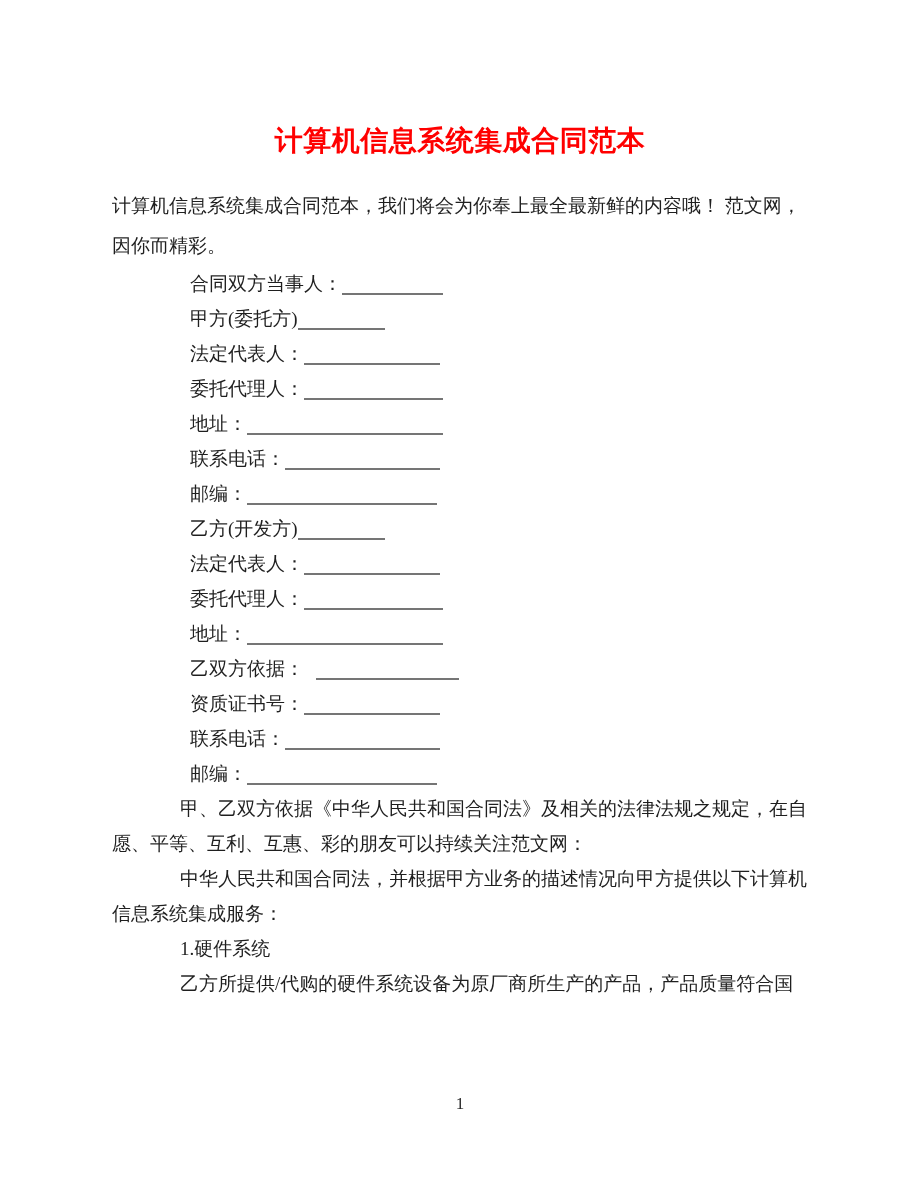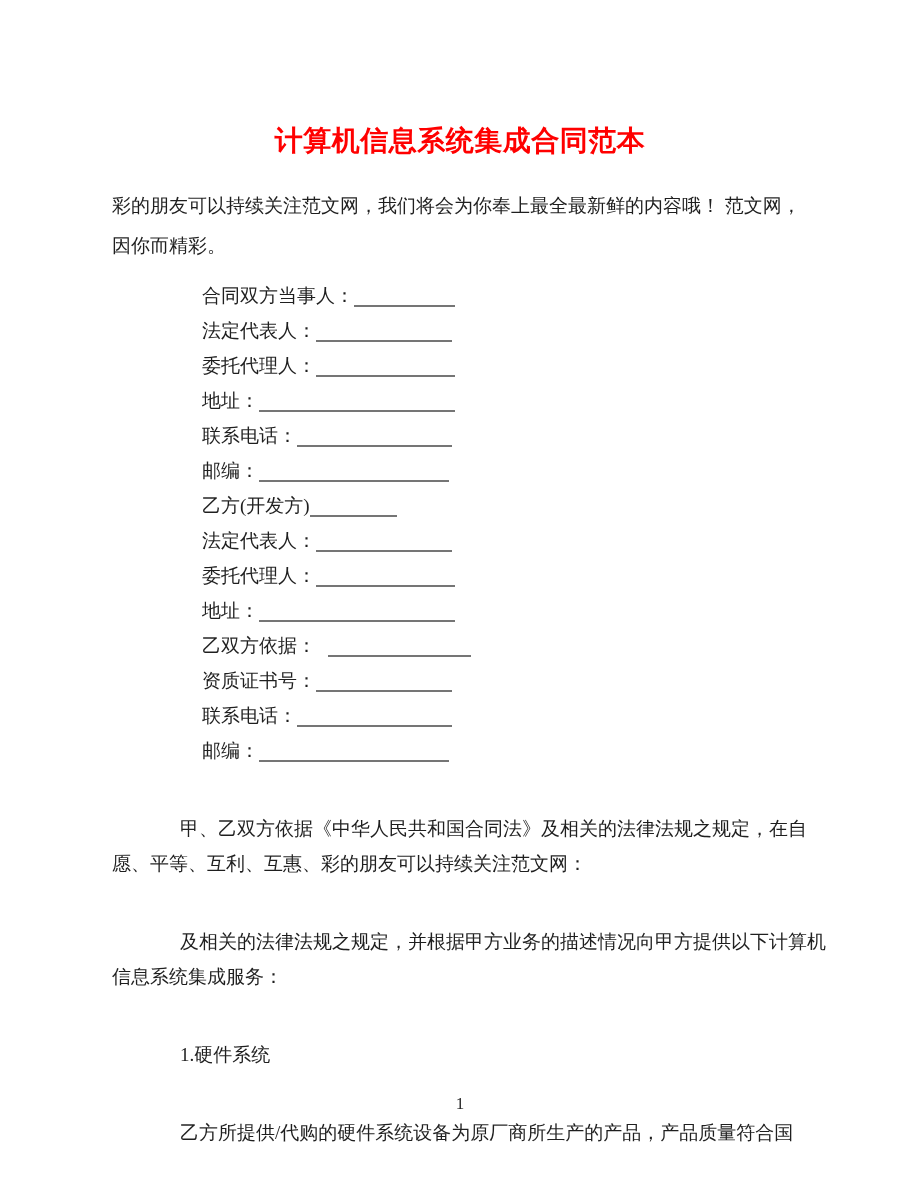--- a/index.html
+++ b/index.html
@@ -26,21 +26,21 @@
     width: 700px;
   }
   .intro { margin-top: 28px; }
   .intro-line {
     font-size: 19px;
     line-height: 40px;
     height: 40px;
     white-space: nowrap;
   }
   .intro-line.indent { padding-left: 56px; }
-  .form-section { margin: 12px; }
+  .form-section { margin: 0; }
   .form-row {
     font-size: 19px;
     line-height: 35px;
     height: 35px;
     padding-left: 78px;
     white-space: nowrap;
   }
   .form-label { display: inline; }
   .blank-line {
     display: inline-block;
@@ -49,21 +49,21 @@
     vertical-align: -5px;
   }
   .blank-line.gap { margin-left: 12px; }
   .body-section { margin: 0; }
   .body-line {
     font-size: 19px;
     line-height: 35px;
     height: 35px;
     white-space: nowrap;
   }
-  .body-line.indent { padding-left: 68px; margin-top: 43px; }
+  .body-line.indent { padding-left: 68px; }
   .page-footer {
     position: absolute;
     top: 1094px;
     left: 0;
     width: 100%;
     text-align: center;
   }
   .page-number {
     font-size: 17px;
     color: #2a2a2a;
@@ -72,45 +72,46 @@
 </head>
 <body>
 
 <div class="page" style="color: rgb(31, 31, 31);">
 
   <h1 class="doc-title" style="color: rgb(255, 0, 0);">计算机信息系统集成合同范本</h1>
 
   <div class="content">
 
     <div class="intro">
-        <div class="intro-line">彩的朋友可以持续关注范文网，我们将会为你奉上最全最新鲜的内容哦！ 范文网，</div>
+        <div class="intro-line">计算机信息系统集成合同范本，我们将会为你奉上最全最新鲜的内容哦！ 范文网，</div>
         <div class="intro-line">因你而精彩。</div>
       </div>
 
     <div class="form-section">
         <div class="form-row"><span class="form-label">合同双方当事人：</span><span class="blank-line" style="width: 101px;"></span></div>
+        <div class="form-row"><span class="form-label">甲方(委托方)</span><span class="blank-line" style="width: 87px;"></span></div>
         <div class="form-row"><span class="form-label">法定代表人：</span><span class="blank-line" style="width: 136px;"></span></div>
         <div class="form-row"><span class="form-label">委托代理人：</span><span class="blank-line" style="width: 139px;"></span></div>
         <div class="form-row"><span class="form-label">地址：</span><span class="blank-line" style="width: 196px;"></span></div>
         <div class="form-row"><span class="form-label">联系电话：</span><span class="blank-line" style="width: 155px;"></span></div>
         <div class="form-row"><span class="form-label">邮编：</span><span class="blank-line" style="width: 190px;"></span></div>
         <div class="form-row"><span class="form-label">乙方(开发方)</span><span class="blank-line" style="width: 87px;"></span></div>
         <div class="form-row"><span class="form-label">法定代表人：</span><span class="blank-line" style="width: 136px;"></span></div>
         <div class="form-row"><span class="form-label">委托代理人：</span><span class="blank-line" style="width: 139px;"></span></div>
         <div class="form-row"><span class="form-label">地址：</span><span class="blank-line" style="width: 196px;"></span></div>
         <div class="form-row"><span class="form-label">乙双方依据：</span><span class="blank-line gap" style="width: 143px;"></span></div>
         <div class="form-row"><span class="form-label">资质证书号：</span><span class="blank-line" style="width: 136px;"></span></div>
         <div class="form-row"><span class="form-label">联系电话：</span><span class="blank-line" style="width: 155px;"></span></div>
         <div class="form-row"><span class="form-label">邮编：</span><span class="blank-line" style="width: 190px;"></span></div>
       </div>
 
     <div class="body-section">
         <div class="body-line indent">甲、乙双方依据《中华人民共和国合同法》及相关的法律法规之规定，在自</div>
         <div class="body-line">愿、平等、互利、互惠、彩的朋友可以持续关注范文网：</div>
-        <div class="body-line indent">及相关的法律法规之规定，并根据甲方业务的描述情况向甲方提供以下计算机</div>
+        <div class="body-line indent">中华人民共和国合同法，并根据甲方业务的描述情况向甲方提供以下计算机</div>
         <div class="body-line">信息系统集成服务：</div>
         <div class="body-line indent">1.硬件系统</div>
         <div class="body-line indent">乙方所提供/代购的硬件系统设备为原厂商所生产的产品，产品质量符合国</div>
       </div>
 
   </div>
 
   <div class="page-footer">
     <span class="page-number">1</span>
   </div>

